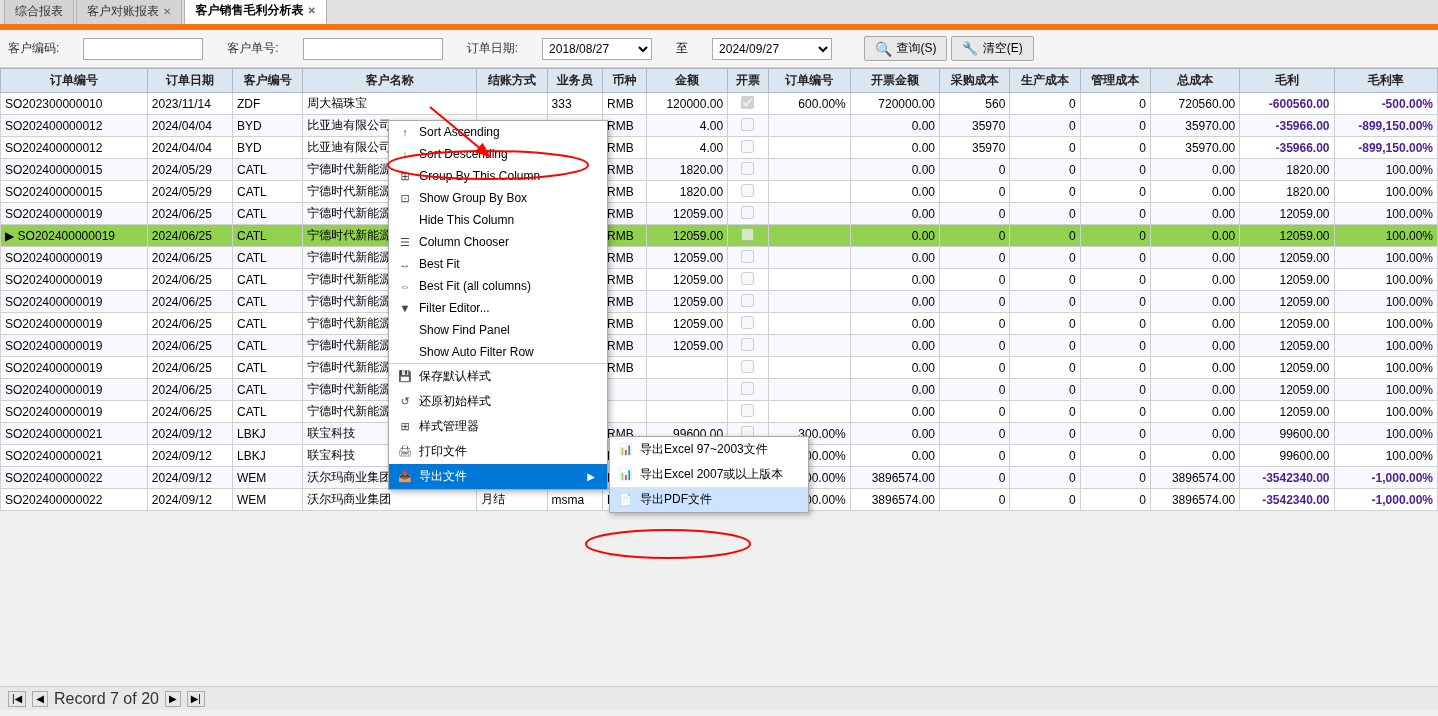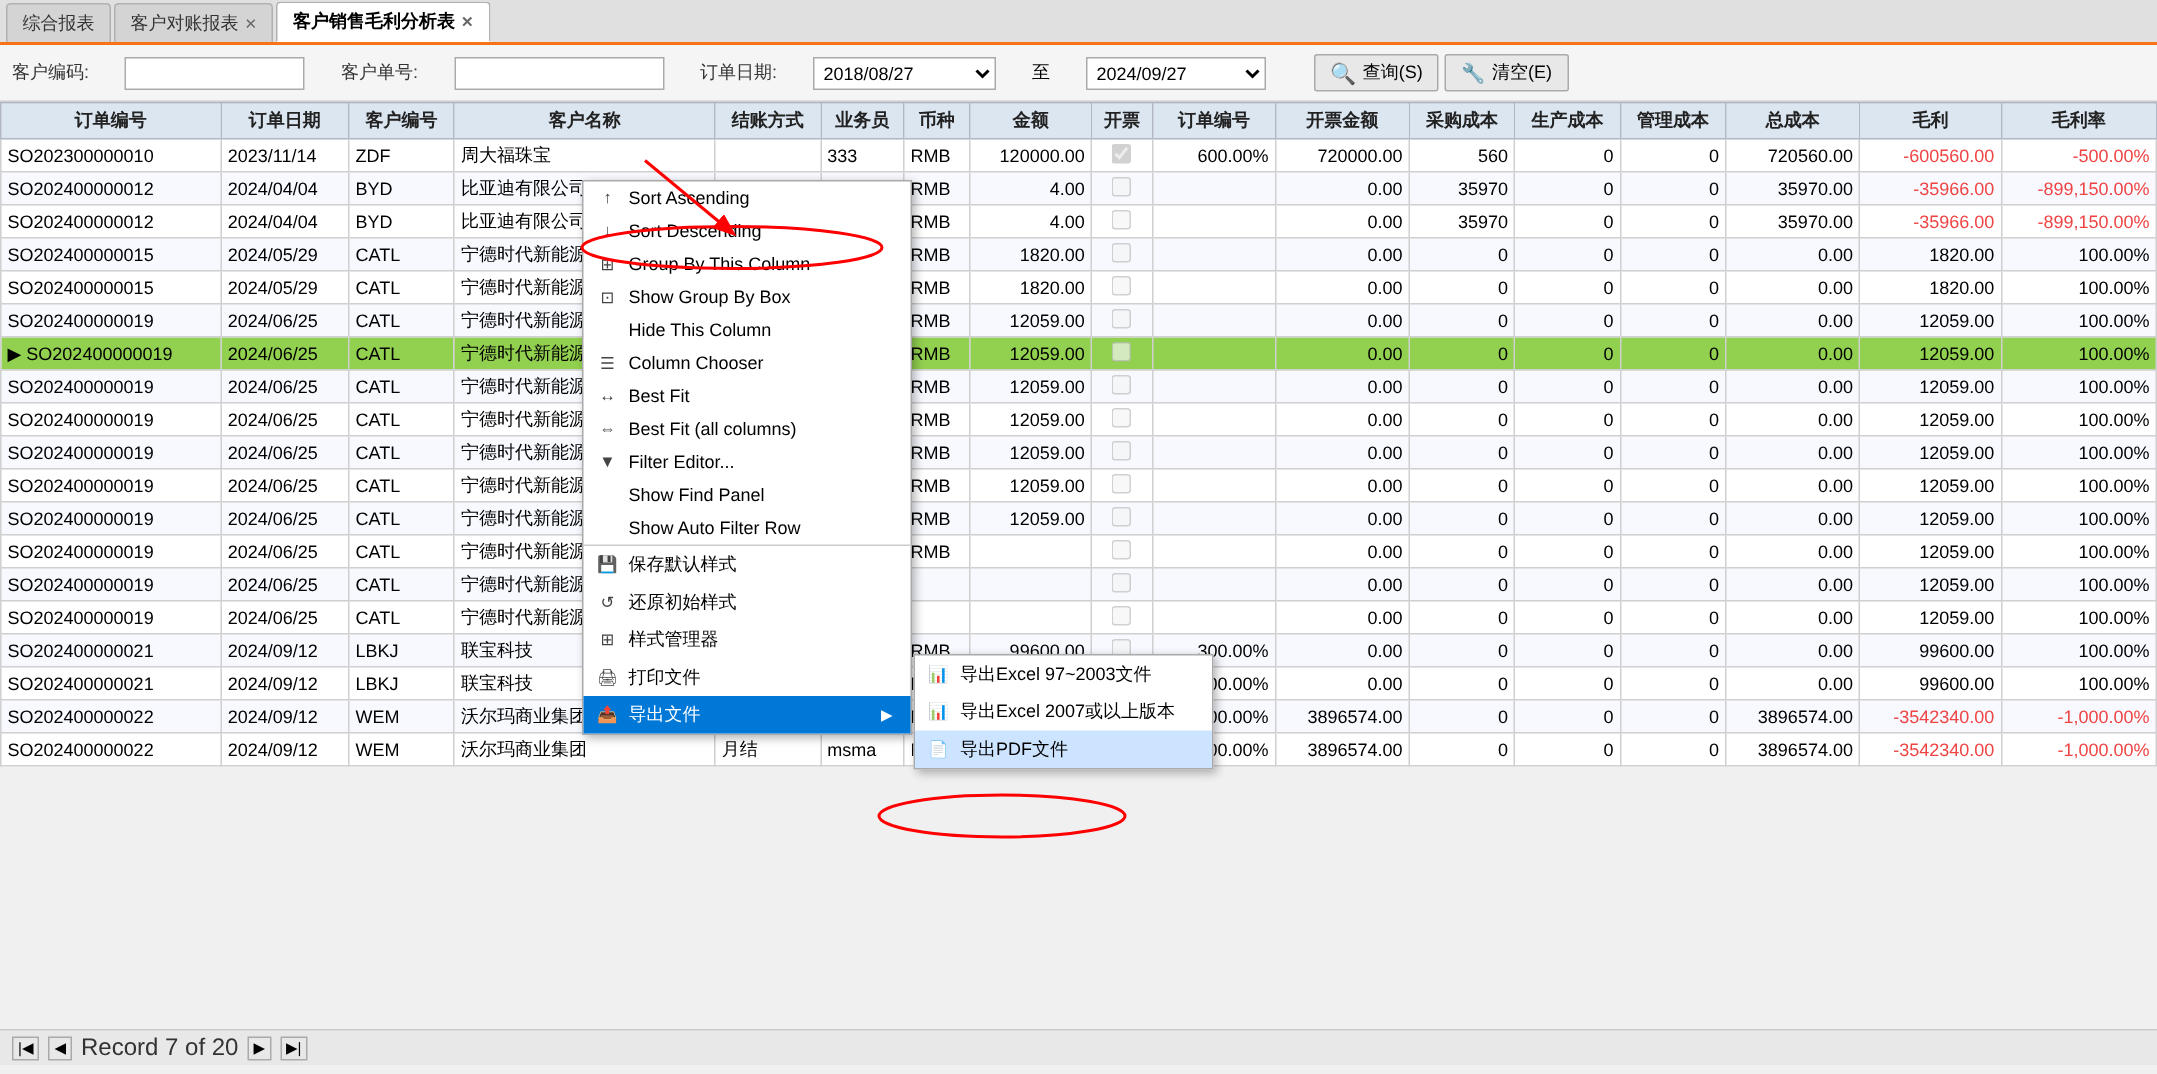--- a/index.html
+++ b/index.html
@@ -4,21 +4,21 @@
   <style>
     * { box-sizing: border-box; margin: 0; padding: 0; font-family: 'Microsoft YaHei', Arial, sans-serif; font-size: 12px; }
     body { background: #f0f0f0; width: 1438px; height: 716px; overflow: hidden; }
 
     
     .tab-bar {
       display: flex;
       align-items: flex-end;
       background: #e0e0e0;
       padding: 4px 0 0 4px;
-      border-bottom: 2px solid #f97316;
+      border-bottom: 6px solid #f97316;
       height: 30px;
     }
     .tab {
       padding: 4px 10px;
       background: #d4d4d4;
       border: 1px solid #b0b0b0;
       border-bottom: none;
       cursor: pointer;
       color: #333;
       margin-right: 2px;
@@ -99,21 +99,21 @@
     }
     tbody td {
       border: 1px solid #d0d0d0;
       padding: 2px 4px;
       white-space: nowrap;
       color: #000;
       background: #fff;
     }
     tbody tr:nth-child(even) td { background: #f7f9ff; }
     tbody tr.highlighted td { background: #92d050; color: #000; }
-    .negative { color: #ef4444; }
+    .negative { color: #4c1d95; font-weight: bold; }
     td.right { text-align: right; }
     td.center { text-align: center; }
 
     
     .status-bar {
       display: flex;
       align-items: center;
       padding: 4px 8px;
       background: #e8e8e8;
       border-top: 1px solid #ccc;
@@ -189,21 +189,21 @@
     <span class="close-btn">✕</span>
   </div>
 </div>
 
 <div class="toolbar">
   <label>客户编码:</label>
   <input type="text" style="width: 120px;" placeholder="">
   <label>客户单号:</label>
   <input type="text" style="width: 140px;">
   <label>订单日期:</label>
-  <select style="width:122px;">
+  <select style="width:110px;">
     <option>2018/08/27</option>
   </select>
   <span>至</span>
   <select style="width:120px;">
     <option>2024/09/27</option>
   </select>
   <div style="display:flex;align-items:center;gap:4px;margin-left:8px;">
     <div class="toolbar-btn">
       <span style="font-size:14px;">🔍</span>
       <span>查询(S)</span>

